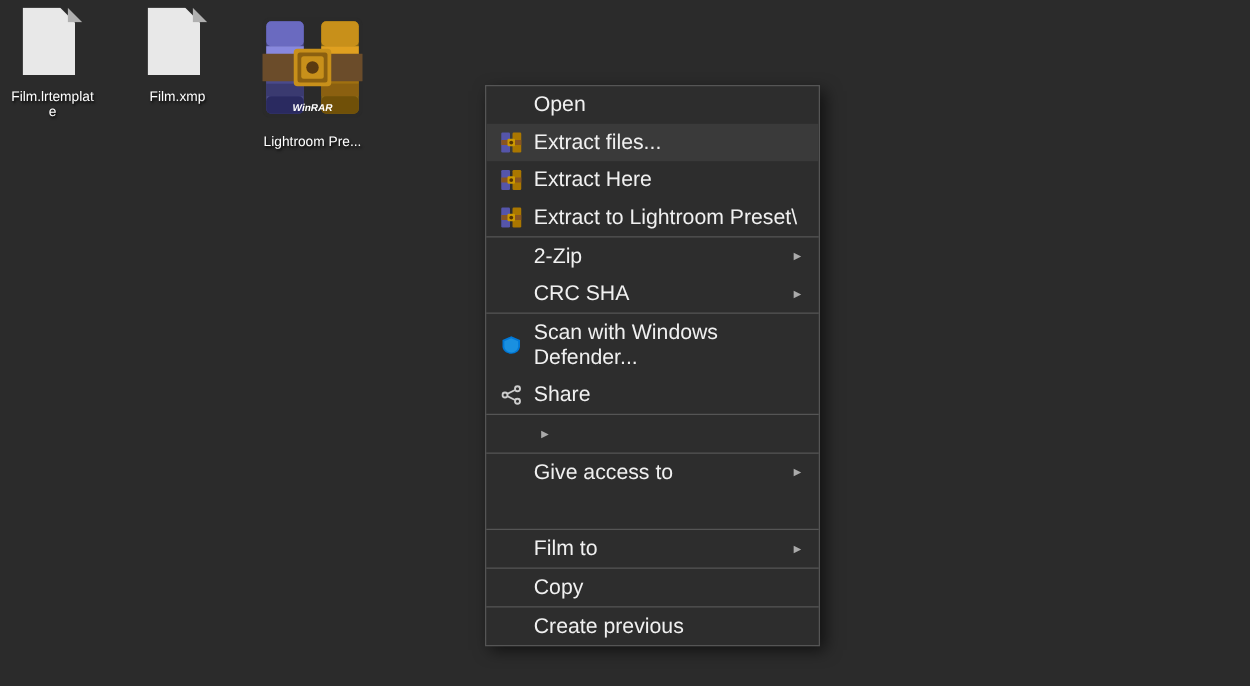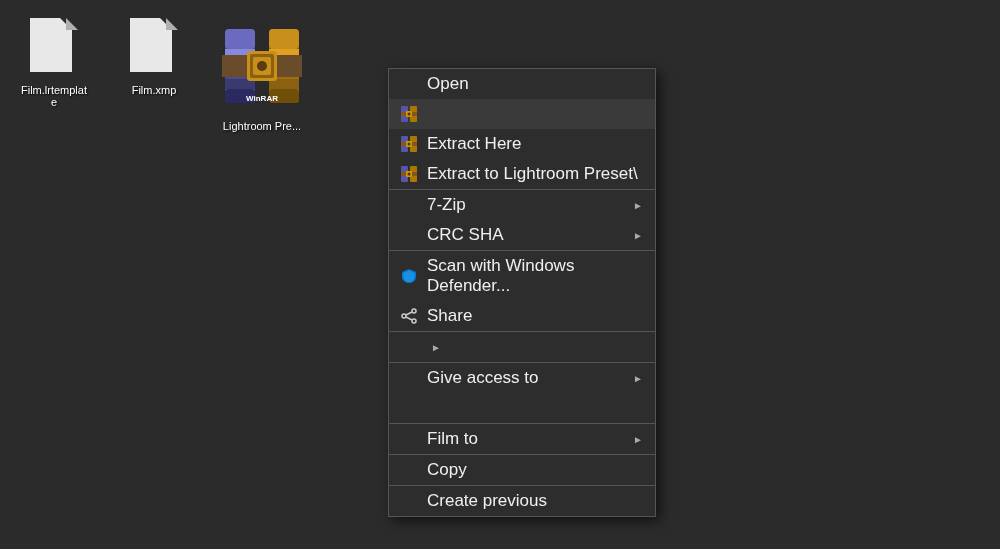--- a/index.html
+++ b/index.html
@@ -18,21 +18,21 @@
       width: 100%;
       height: 100%;
       position: relative;
     }
 
     
     .desktop-icons {
       display: flex;
       flex-direction: row;
       align-items: flex-start;
-      padding: 14px;
+      padding: 2px;
       gap: 20px;
     }
 
     .desktop-icon {
       display: flex;
       flex-direction: column;
       align-items: center;
       width: 80px;
       cursor: pointer;
       padding: 4px;
@@ -130,20 +130,21 @@
     }
 
     
     .winrar-desktop-icon {
       width: 96px;
       height: 96px;
       margin-bottom: 6px;
       display: flex;
       align-items: center;
       justify-content: center;
+      font-style: italic;
     }
   </style>
 </head>
 <body>
 
 <div class="desktop">
 
   <div class="desktop-icons">
 
     <div class="desktop-icon">
@@ -210,20 +211,21 @@
       <div class="menu-item highlighted">
         <div class="menu-item-icon">
           <svg width="18" height="18" viewBox="0 0 18 18">
             <rect x="1" y="1" width="7" height="16" rx="1" fill="#5555aa"></rect>
             <rect x="10" y="1" width="7" height="16" rx="1" fill="#aa7700"></rect>
             <rect x="1" y="7" width="16" height="4" fill="#885522"></rect>
             <rect x="6" y="6" width="6" height="6" rx="1" fill="#cc9900"></rect>
             <circle cx="9" cy="9" r="1.5" fill="#553300"></circle>
           </svg>
         </div>
+        <span class="menu-item-label">Extract files...</span>
       </div>
       <div class="menu-item">
         <div class="menu-item-icon">
           <svg width="18" height="18" viewBox="0 0 18 18">
             <rect x="1" y="1" width="7" height="16" rx="1" fill="#5555aa"></rect>
             <rect x="10" y="1" width="7" height="16" rx="1" fill="#aa7700"></rect>
             <rect x="1" y="7" width="16" height="4" fill="#885522"></rect>
             <rect x="6" y="6" width="6" height="6" rx="1" fill="#cc9900"></rect>
             <circle cx="9" cy="9" r="1.5" fill="#553300"></circle>
           </svg>
@@ -240,21 +242,21 @@
             <circle cx="9" cy="9" r="1.5" fill="#553300"></circle>
           </svg>
         </div>
         <span class="menu-item-label">Extract to Lightroom Preset\</span>
       </div>
     </div>
 
     <div class="menu-section">
       <div class="menu-item">
         <div class="menu-item-icon"></div>
-        <span class="menu-item-label">7-Zip</span>
+        <span class="menu-item-label">2-Zip</span>
         <span class="menu-item-arrow">►</span>
       </div>
       <div class="menu-item">
         <div class="menu-item-icon"></div>
         <span class="menu-item-label">CRC SHA</span>
         <span class="menu-item-arrow">►</span>
       </div>
     </div>
 
     <div class="menu-section">

